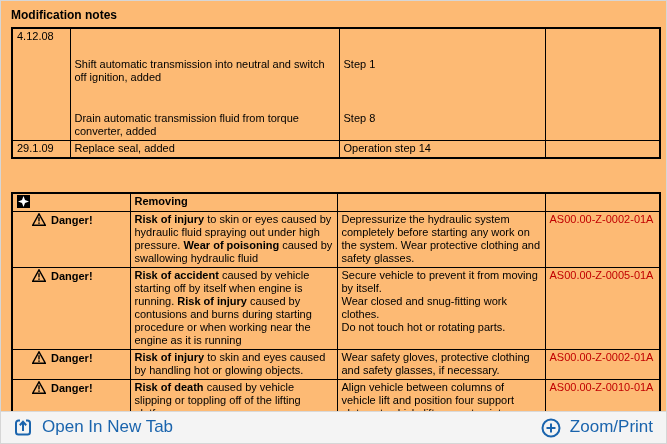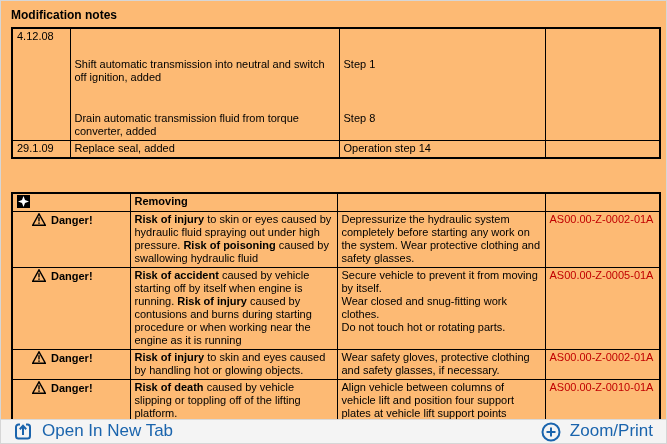--- a/index.html
+++ b/index.html
@@ -21,21 +21,21 @@
   .doclink{color:#c00000;cursor:pointer;}
   .hdr-icon-box{display:inline-block;width:13px;height:13px;background:#000;vertical-align:-2px;}
   .removing{font-weight:bold;}
   .info-icon{
     display:inline-block;width:11px;height:11px;border:1px solid #000;
     font-weight:bold;font-size:9px;line-height:11px;text-align:center;
     margin-right:4px;vertical-align:-2px;font-family:"Liberation Serif",serif;
     box-shadow:1px 1px 0 #777;
   }
   .toolbar{
-    position:absolute;left:0;right:0;bottom:0;height:24px;background:#f4f4f4;
+    position:absolute;left:0;right:0;bottom:0;height:32px;background:#f4f4f4;
     border-top:1px solid #d9d9d9;display:flex;align-items:center;
     justify-content:space-between;padding:0 13px;box-sizing:border-box;
   }
   .tool-btn{display:flex;align-items:center;gap:9px;font-size:17px;cursor:pointer;user-select:none;}
   .tool-btn .lbl{margin-top:-1px;}
 </style>
 </head>
 <body>
 
 <div class="page">
@@ -98,21 +98,21 @@
           <td><span class="removing">Removing</span></td>
           <td></td>
           <td></td>
         </tr>
       <tr>
             <td class="danger-cell"><span class="warn-icon"><svg width="14" height="13" viewBox="0 0 14 13">
                   <path d="M7 0.8 L13.3 12.2 H0.7 Z" fill="none" stroke="#000" stroke-width="1.4"></path>
                   <rect x="6.3" y="4.2" width="1.4" height="4.2" fill="#000"></rect>
                   <rect x="6.3" y="9.4" width="1.4" height="1.5" fill="#000"></rect>
                 </svg></span><span>Danger!</span></td>
-            <td class="risk"><b>Risk of injury</b> to skin or eyes caused by hydraulic fluid spraying out under high pressure. <b>Risk of poisoning</b> caused by swallowing hydraulic fluid</td>
+            <td class="risk"><b>Risk of injury</b> to skin or eyes caused by hydraulic fluid spraying out under high pressure. <b>Wear of poisoning</b> caused by swallowing hydraulic fluid</td>
             <td class="preline">Depressurize the hydraulic system completely before starting any work on the system. Wear protective clothing and safety glasses.</td>
             <td><span class="doclink">AS00.00-Z-0002-01A</span></td>
           </tr>
           <tr>
             <td class="danger-cell"><span class="warn-icon"><svg width="14" height="13" viewBox="0 0 14 13">
                   <path d="M7 0.8 L13.3 12.2 H0.7 Z" fill="none" stroke="#000" stroke-width="1.4"></path>
                   <rect x="6.3" y="4.2" width="1.4" height="4.2" fill="#000"></rect>
                   <rect x="6.3" y="9.4" width="1.4" height="1.5" fill="#000"></rect>
                 </svg></span><span>Danger!</span></td>
             <td class="risk"><b>Risk of accident</b> caused by vehicle starting off by itself when engine is running.  <b>Risk of injury</b> caused by contusions and burns during starting procedure or when working near the engine as it is running</td>

